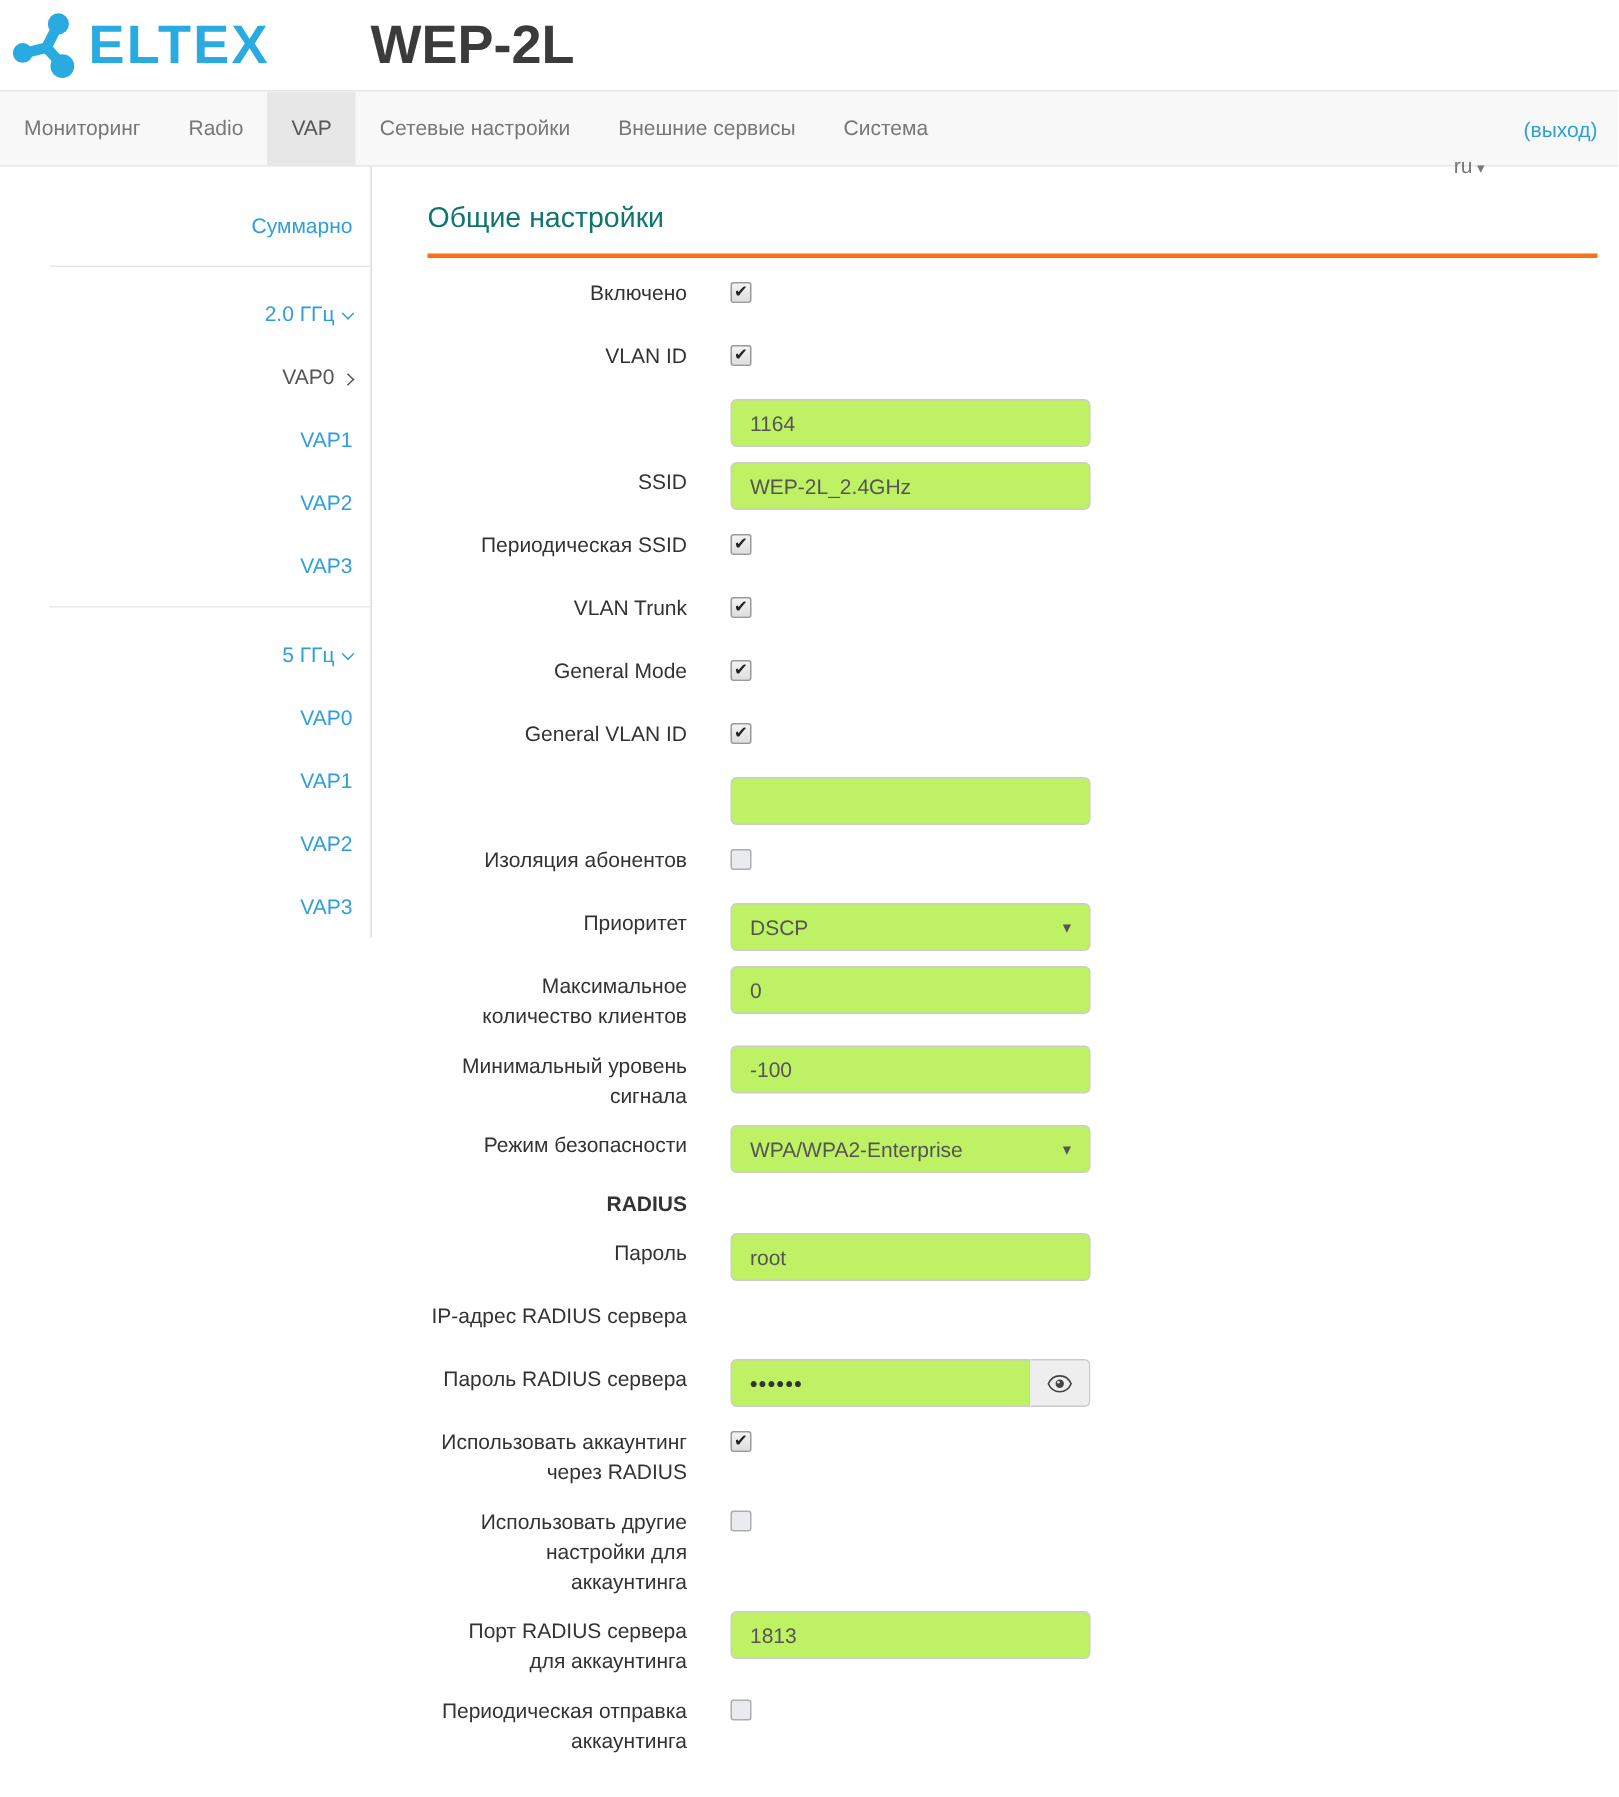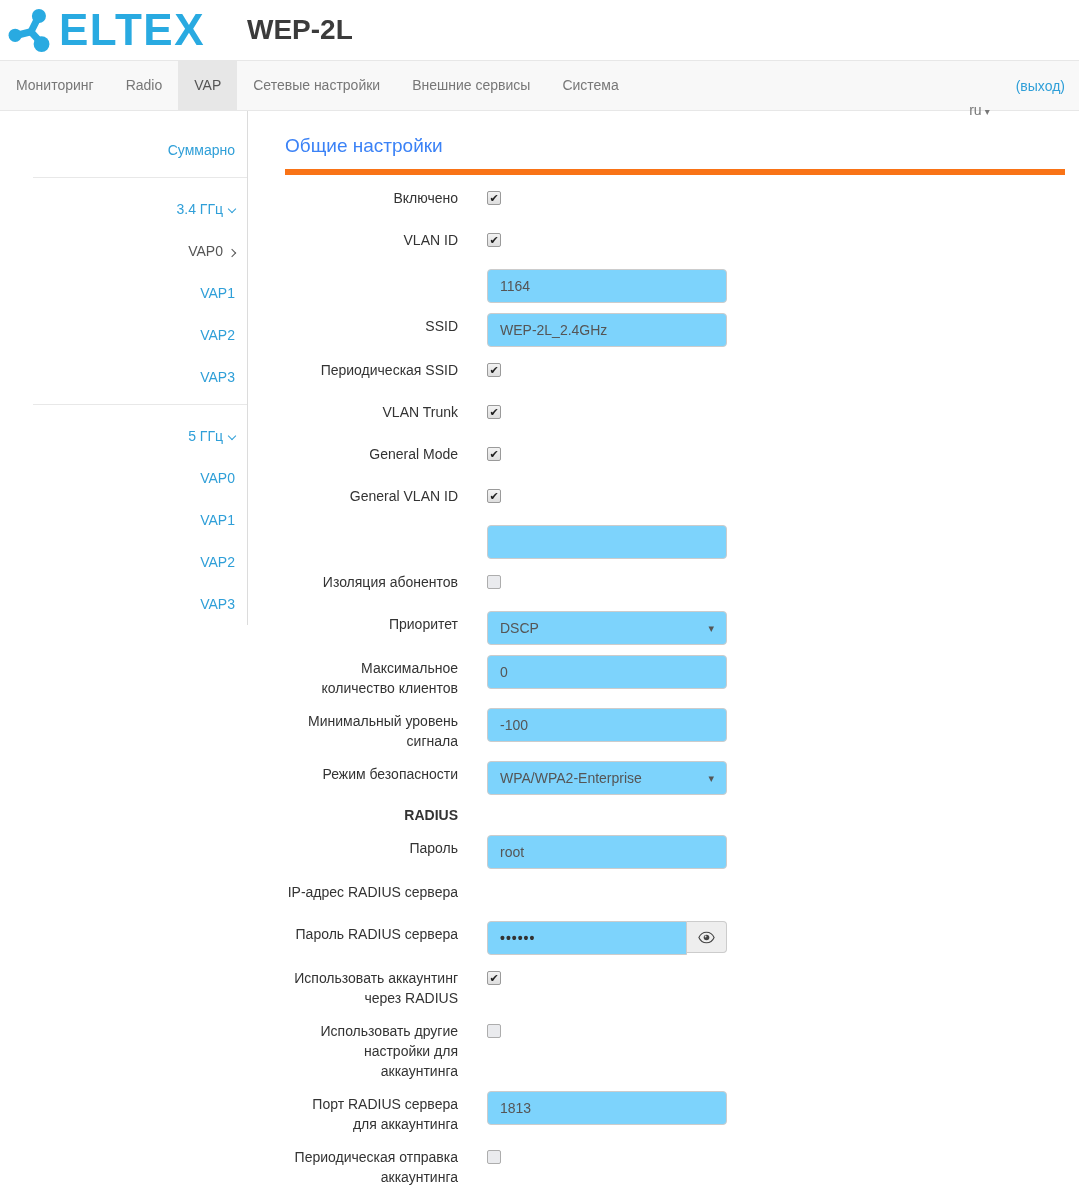--- a/index.html
+++ b/index.html
@@ -9,22 +9,22 @@
   *{box-sizing:border-box;}
   html,body{margin:0;padding:0;}
   body{
     width:1079px;height:1198px;overflow:hidden;background:#fff;
     font-family:"Liberation Sans",sans-serif;color:var(--text);font-size:14px;
   }
   
   .header{height:60px;display:flex;align-items:center;background:#fff;}
   .logo{display:flex;align-items:center;width:247px;padding-left:8px;flex:none;cursor:pointer;color:var(--accent);}
   .logo svg{display:block;}
-  .logo-text{font-size:44px;font-weight:bold;letter-spacing:1.5px;color:var(--accent);margin-left:5px;line-height:1;}
-  .device-title{font-size:28px;font-weight:bold;color:#3b3b3b;}
+  .logo-text{font-size:36px;font-weight:bold;letter-spacing:1.5px;color:var(--accent);margin-left:5px;line-height:1;}
+  .device-title{font-size:36px;font-weight:bold;color:#3b3b3b;}
   
   .navbar{height:51px;background:var(--nav-bg);border-top:1px solid var(--border);
     border-bottom:1px solid var(--border);display:flex;align-items:center;}
   .nav-tab{padding:0 16px;line-height:49px;font-size:14px;color:var(--nav-text);cursor:pointer;white-space:nowrap;}
   .nav-tab.active{background:var(--nav-active);color:#555;}
   .nav-right{margin-left:auto;display:flex;align-items:center;padding-right:14px;gap:26px;}
   .lang{color:var(--nav-text);cursor:pointer;margin-top:48px;}
   .lang .caret-i{font-size:10px;margin-left:3px;color:var(--nav-text);}
   .logout{color:var(--link);text-decoration:none;cursor:pointer;}
   
@@ -33,30 +33,30 @@
   .sb-item{height:42px;line-height:42px;text-align:right;padding-right:12px;font-size:14px;
     color:var(--link);cursor:pointer;white-space:nowrap;}
   .sb-item.active{color:#555;}
   .sb-divider{border-top:1px solid #e8e8e8;margin:6px 0 10px 0;}
   .chev{display:inline-block;width:6px;height:6px;border-right:1.4px solid currentColor;
     border-bottom:1.4px solid currentColor;margin-left:6px;}
   .chev.down{transform:rotate(45deg);vertical-align:2px;}
   .chev.right{transform:rotate(-45deg);vertical-align:0px;}
   
   .main{flex:1;padding:24px 14px 0 37px;}
-  .page-title{font-size:19px;font-weight:normal;color:#3b82f6;margin:0 0 10px 0;
-    padding-bottom:12px;border-bottom:6px solid #f97316;}
+  .page-title{font-size:19px;font-weight:normal;color:#0f766e;margin:0 0 10px 0;
+    padding-bottom:12px;border-bottom:3px solid #f97316;}
   .frow{display:flex;align-items:flex-start;margin-bottom:10px;min-height:32px;}
   .frow.section{min-height:20px;margin:10px 0 10px 0;}
   .flabel{width:173px;flex:none;text-align:right;font-size:14px;color:var(--text);
     line-height:20px;padding-top:3px;}
   .flabel.fsection{font-weight:bold;padding-top:0;}
   .fctrl{margin-left:29px;width:240px;flex:none;}
   .tin{width:240px;height:32px;border:1px solid var(--input-border);border-radius:4px;
-    padding:16px 12px;font-size:14px;color:#555;background:#7dd3fc;outline:none;
+    padding:6px 12px;font-size:14px;color:#555;background:#bef264;outline:none;
     font-family:"Liberation Sans",sans-serif;}
   .sel{display:flex;align-items:center;justify-content:space-between;cursor:pointer;}
   .caret{font-size:11px;color:#555;flex:none;}
   .cb{display:inline-block;width:14px;height:14px;margin-top:6px;border:1px solid #9a9a9a;
     border-radius:2px;background:linear-gradient(#f3f3f3,#dedede);font-size:11px;line-height:12px;
     text-align:center;color:#222;cursor:pointer;}
   .cb.unchecked{background:#eaebee;border-color:#adadad;}
   .pgroup{display:flex;width:240px;}
   .pw{width:200px;border-radius:4px 0 0 4px;font-weight:bold;letter-spacing:1px;color:#333;}
   .eyebtn{width:40px;height:32px;border:1px solid var(--input-border);border-left:none;
@@ -95,21 +95,21 @@
   <div class="nav-right">
     <span class="lang"><span>ru</span><span class="caret-i">▾</span></span>
     <a class="logout">(выход)</a>
   </div>
 </div>
 
 <div class="content">
   <div class="sidebar">
       <div class="sb-item"><span>Суммарно</span></div>
       <div class="sb-divider"></div>
-      <div class="sb-item"><span>3.4 ГГц</span><i class="chev down"></i></div>
+      <div class="sb-item"><span>2.0 ГГц</span><i class="chev down"></i></div>
       <div class="sb-item active"><span>VAP0</span><i class="chev right"></i></div>
       <div class="sb-item"><span>VAP1</span></div>
       <div class="sb-item"><span>VAP2</span></div>
       <div class="sb-item"><span>VAP3</span></div>
       <div class="sb-divider"></div>
       <div class="sb-item"><span>5 ГГц</span><i class="chev down"></i></div>
       <div class="sb-item"><span>VAP0</span></div>
       <div class="sb-item"><span>VAP1</span></div>
       <div class="sb-item"><span>VAP2</span></div>
       <div class="sb-item"><span>VAP3</span></div>

